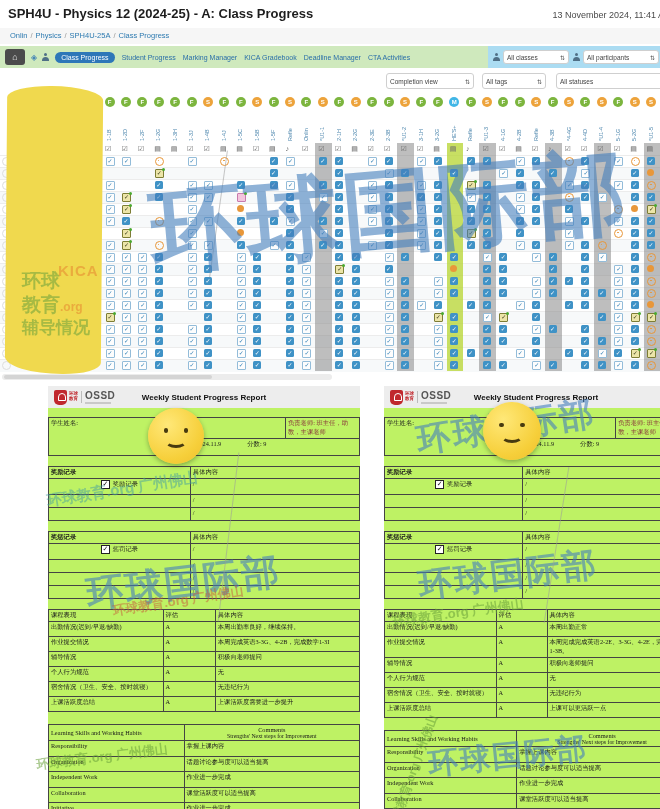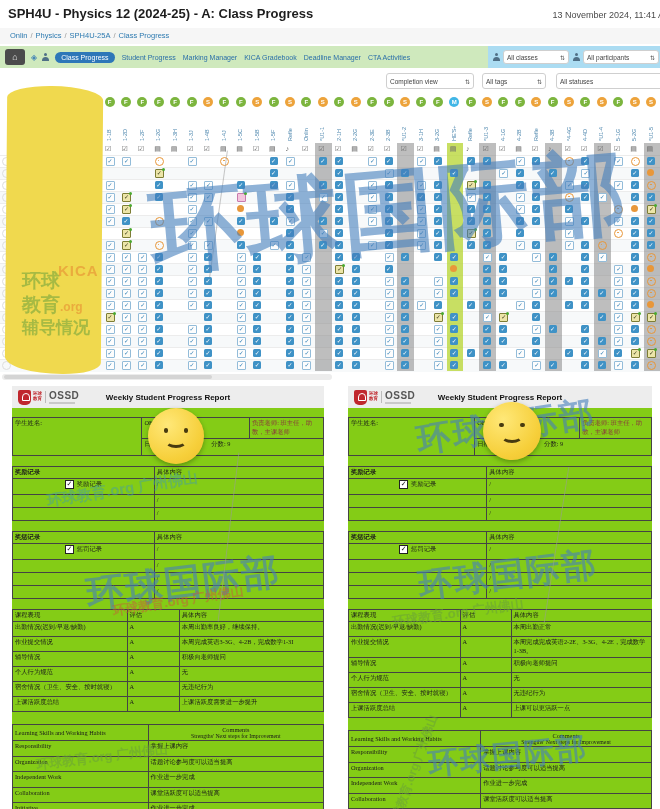--- a/index.html
+++ b/index.html
@@ -51,21 +51,21 @@
   .wm-blue{color:rgba(68,127,188,.6);}
   .wm-small-green{color:rgba(106,160,58,.55);}
   .wm-small-orange{color:rgba(230,140,50,.6);}
   .wm-small-red{color:rgba(200,90,58,.5);}
   .wm-small-teal{color:rgba(70,160,160,.5);}
   .hairline{position:absolute;width:1px;background:#9a9a9a;opacity:.55;z-index:7;}
   
   .hscroll{position:absolute;top:374px;left:2px;width:330px;height:6px;background:#ececec;border-radius:3px;}
   .hscroll-thumb{position:absolute;left:2px;top:1px;width:208px;height:4px;background:#d4d4d4;border-radius:2px;}
   
-  .report{position:absolute;background:#84cc16;font-family:"Liberation Serif","DejaVu Serif",serif;}
+  .report{position:absolute;background:#bef264;font-family:"Liberation Serif","DejaVu Serif",serif;margin-left:36px;}
   .rep-head{height:22px;background:#ededed;display:flex;align-items:center;position:relative;}
   .shield{width:13px;height:15px;background:#c0272d;margin-left:6px;border-radius:2px 2px 5px 5px;position:relative;flex:none;}
   .shield::after{content:"";position:absolute;left:3.5px;top:3px;width:6px;height:6px;border:1.5px solid #fff;border-radius:50% 50% 0 0;}
   .brand-cn{font-size:4.5px;color:#c0272d;font-weight:bold;margin-left:2px;line-height:1.1;}
   .brand-div{width:1px;height:12px;background:#bbb;margin:0 3px;}
   .brand-ossd{font-size:10px;font-weight:bold;color:#555;letter-spacing:.5px;font-family:"Liberation Sans",sans-serif;}
   .brand-sub{width:26px;height:2px;background:#c9c9c9;margin-top:1px;}
   .rep-title{position:absolute;left:0;right:0;text-align:center;font-size:8px;font-weight:bold;color:#111;
              font-family:"Liberation Sans",sans-serif;}
   table.doc{border-collapse:collapse;width:100%;table-layout:fixed;}

